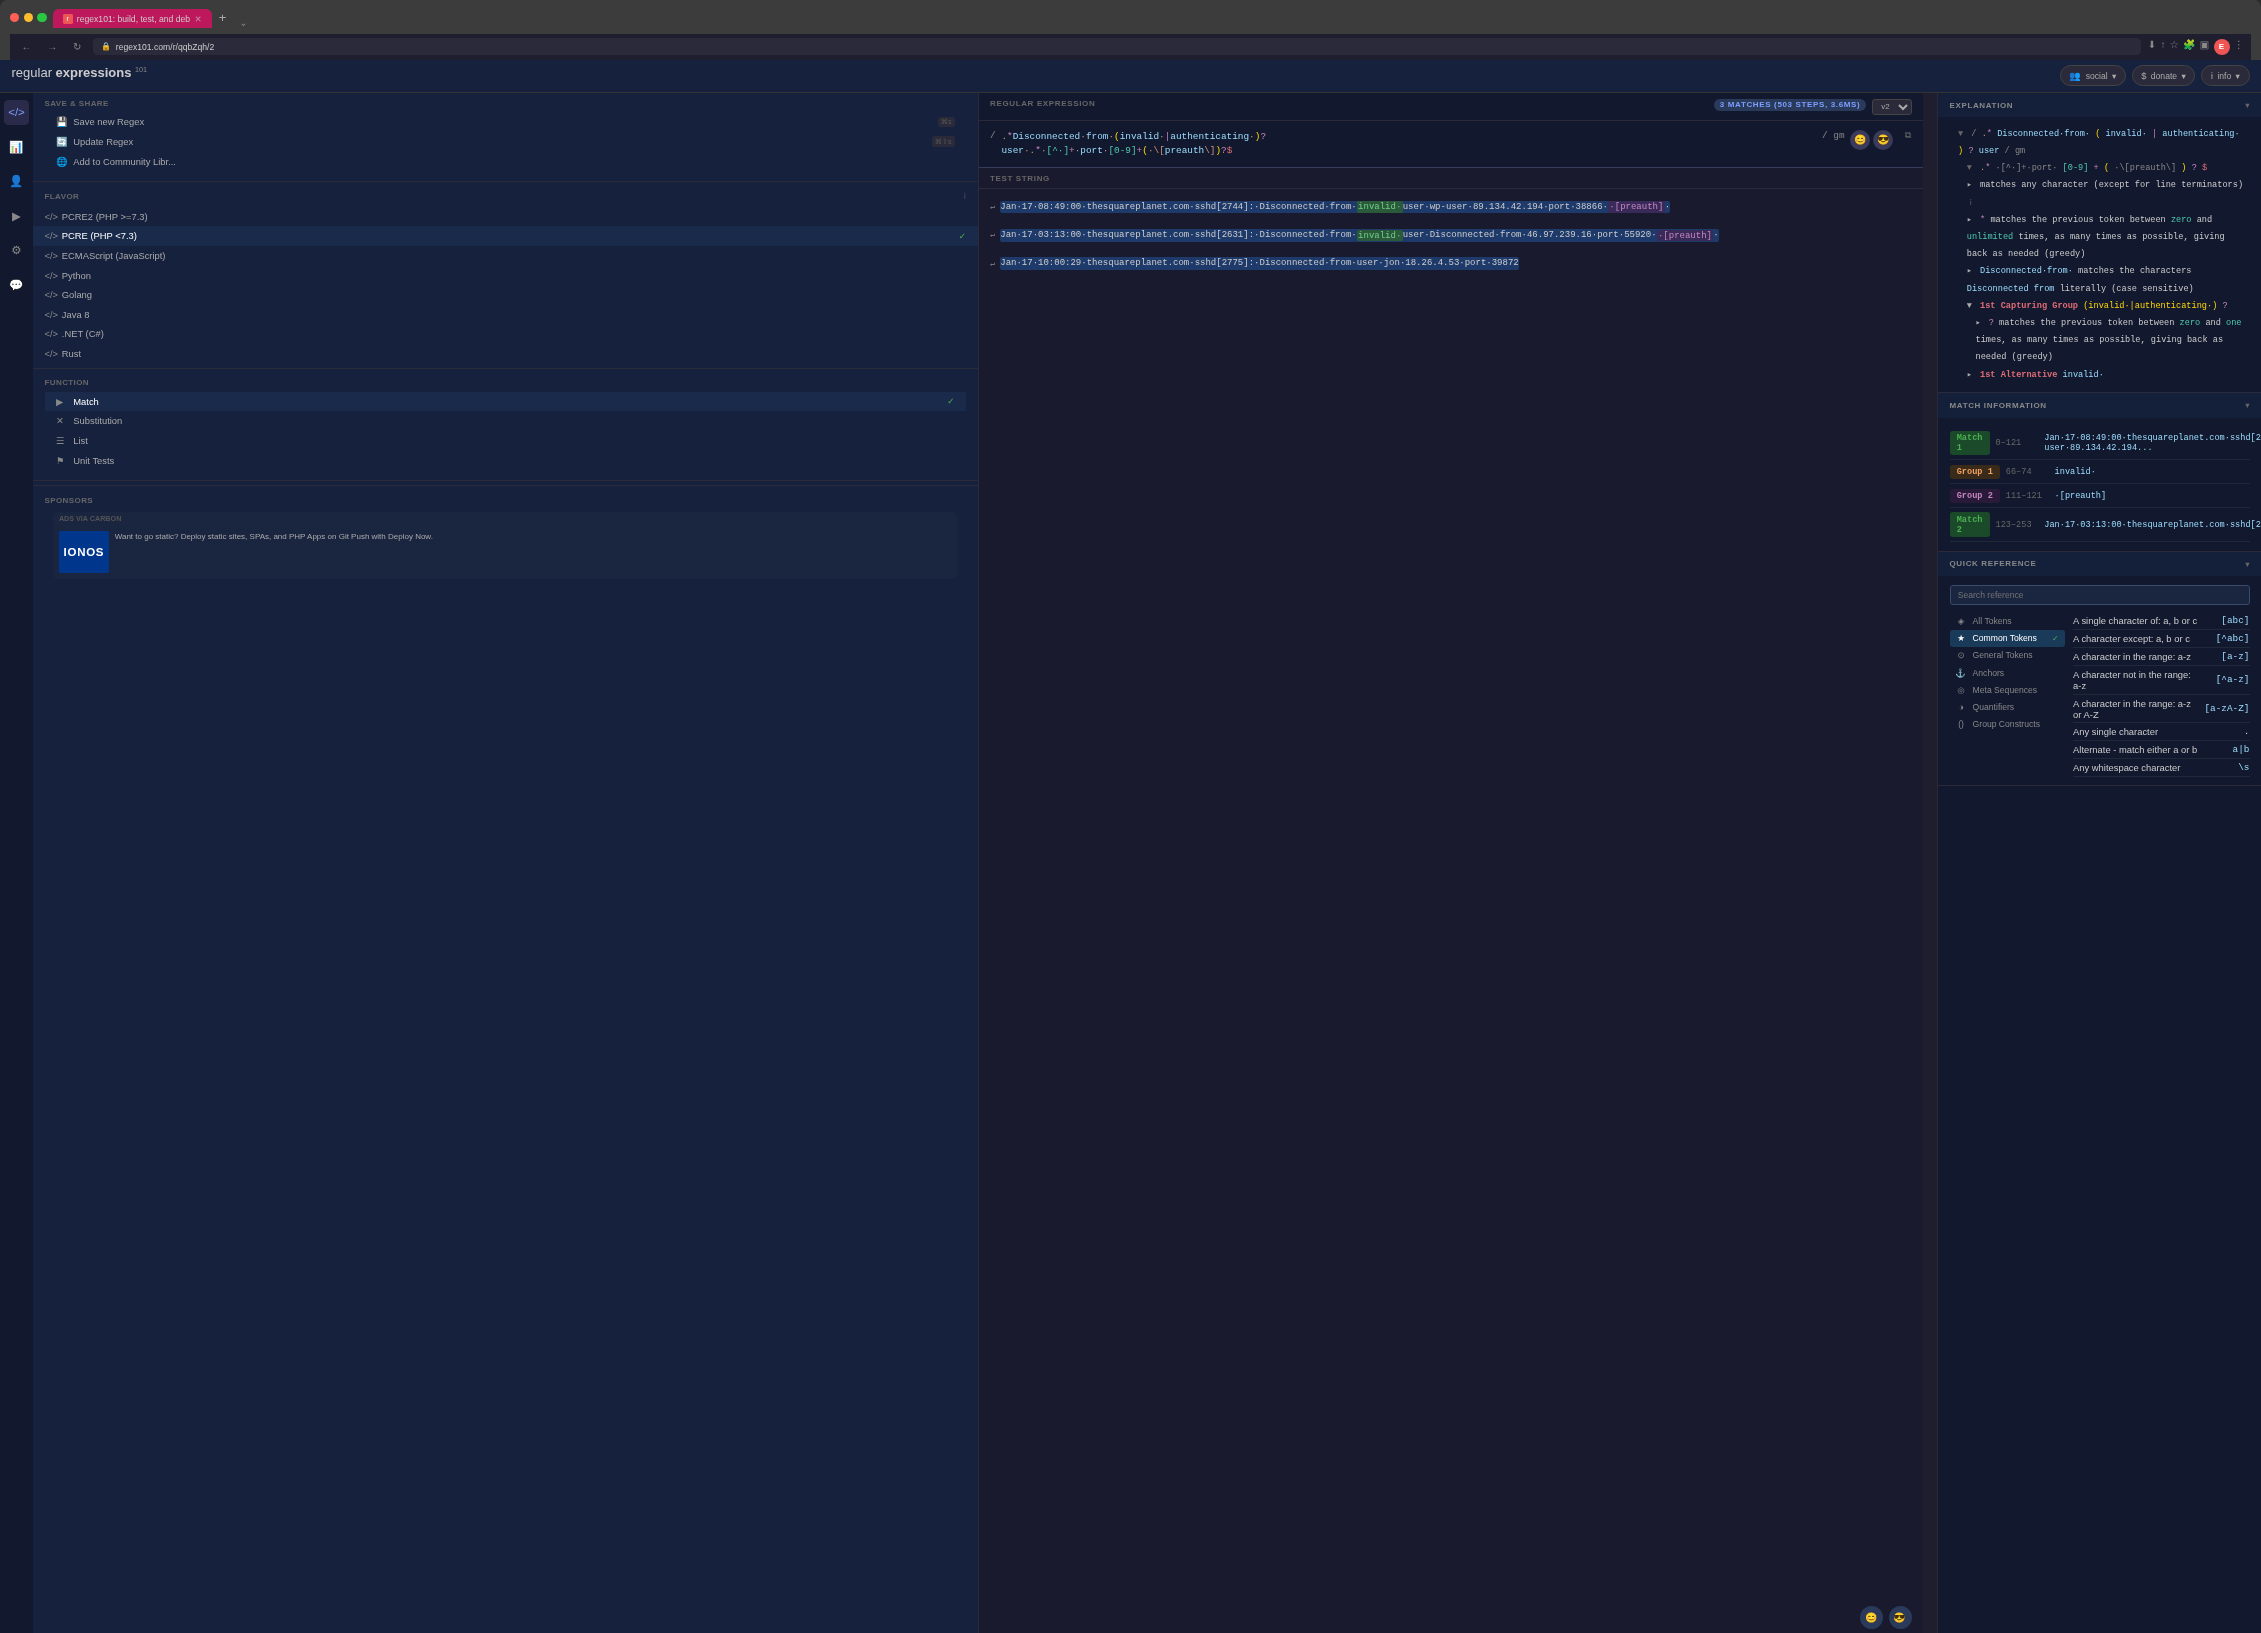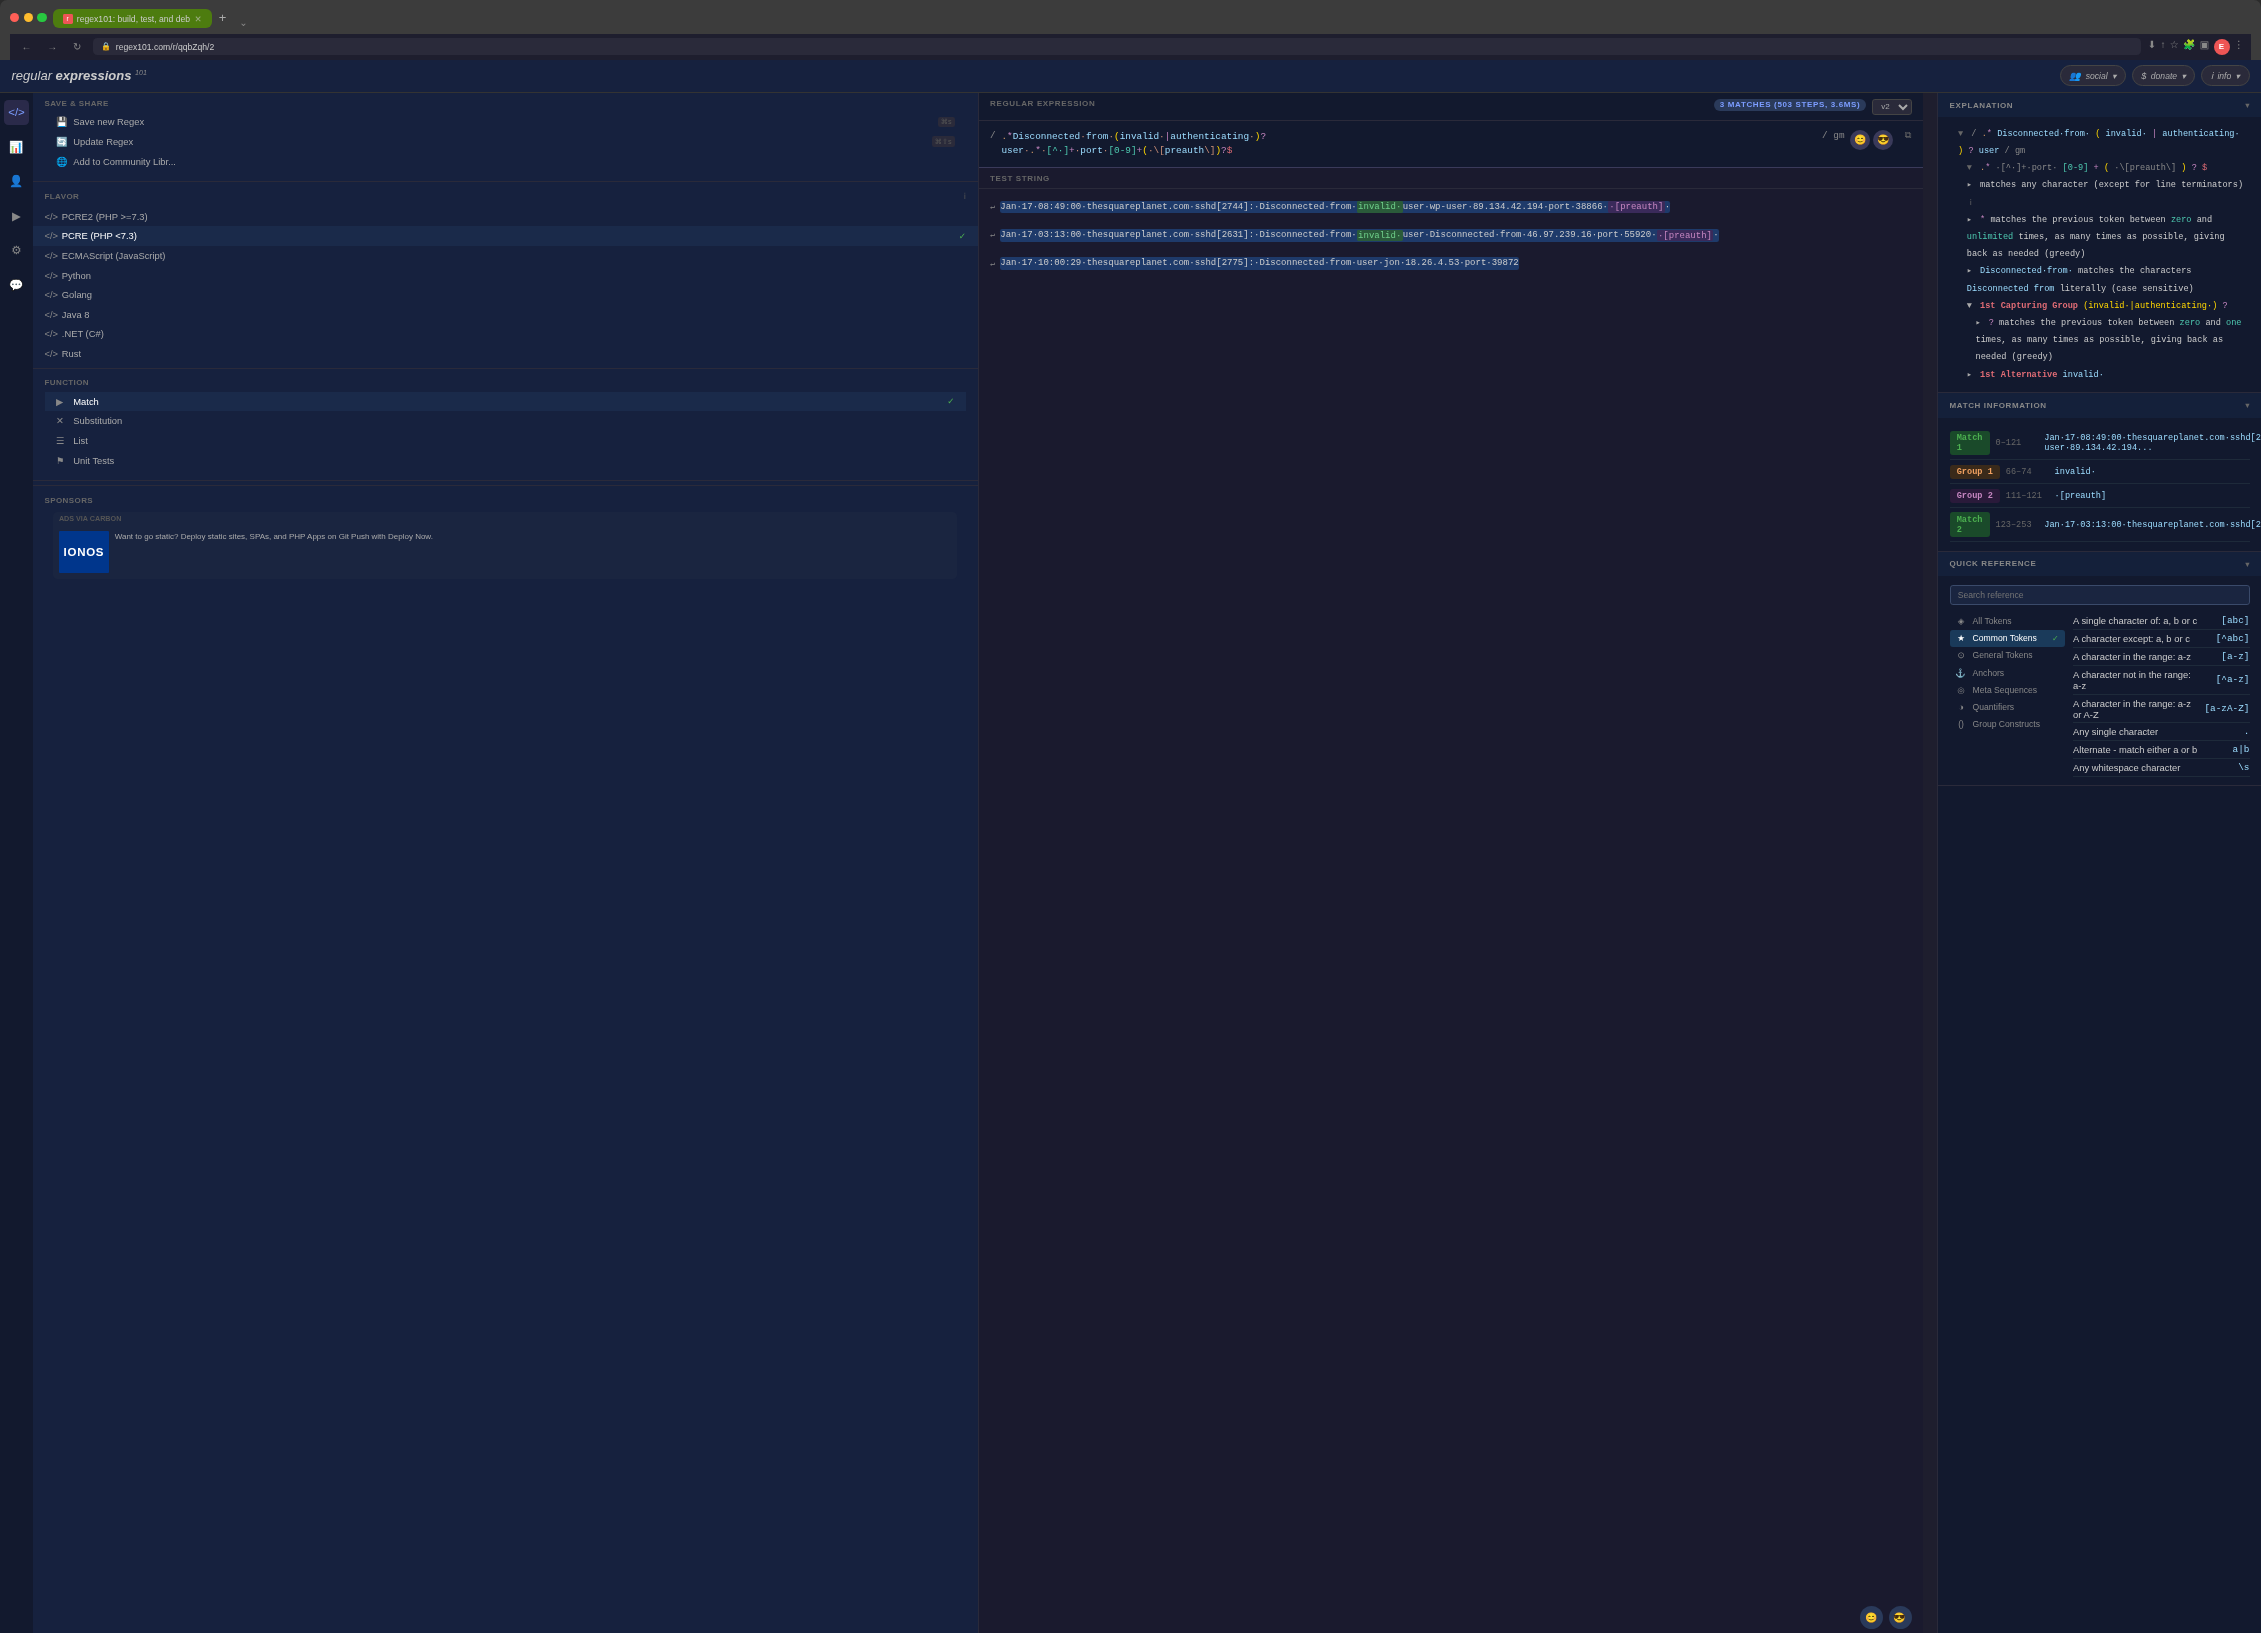--- a/index.html
+++ b/index.html
@@ -8,39 +8,39 @@
     
     .browser-chrome { background: #3c3c3c; padding: 7.2px 10px 0; border-radius: 7.2px 7.2px 0 0; }
     .browser-toolbar { display: flex; align-items: center; gap: 5.8px; margin-bottom: 5.8px; }
     .traffic-lights { display: flex; gap: 4.3px; }
     .tl { width: 9.4px; height: 9.4px; border-radius: 50%; }
     .tl-red { background: #ff5f57; }
     .tl-yellow { background: #febc2e; }
     .tl-green { background: #28c840; }
     .tab-bar { display: flex; align-items: flex-end; gap: 1.4px; }
     .tab { background: #2b2b2b; color: #ccc; padding: 4.3px 10px; border-radius: 5.8px 5.8px 0 0; font-size: 8.6px; display: flex; align-items: center; gap: 4.3px; min-width: 144px; }
-    .tab.active { background: #4d7c0f; border-radius: 6px; }
+    .tab.active { background: #be185d; }
     .tab-favicon { width: 10px; height: 10px; background: #e55; border-radius: 1.4px; display: inline-block; font-size: 6.5px; color: white; display: flex; align-items: center; justify-content: center; }
     .tab-close { margin-left: auto; opacity: 0.6; cursor: pointer; }
     .tab-new { background: none; border: none; color: #aaa; font-size: 13px; cursor: pointer; padding: 2.9px 5.8px; }
 
     
     .address-bar { background: #1e1e2e; display: flex; align-items: center; padding: 4.3px 7.2px; gap: 7.2px; }
     .nav-btn { background: none; border: none; color: #888; font-size: 10px; cursor: pointer; padding: 2.2px 4.3px; }
     .url-bar { flex: 1; background: #2a2a3a; border-radius: 4.3px; padding: 3.6px 8.6px; color: #ccc; font-size: 8.6px; display: flex; align-items: center; gap: 4.3px; }
     .url-lock { color: #888; font-size: 8px; }
     .address-actions { display: flex; gap: 4.3px; }
     .addr-icon { color: #888; font-size: 10px; cursor: pointer; }
     .user-avatar { width: 16px; height: 16px; border-radius: 50%; background: #e55; color: white; display: flex; align-items: center; justify-content: center; font-size: 8px; font-weight: bold; }
 
     
     .app { background: #1e1e2e; display: flex; flex-direction: column; min-height: calc(100vh - 58px); }
 
     
-    .app-header { background: #16213e; display: flex; align-items: center; padding: 5.8px 11.5px; border-bottom: 0.7px solid #333; gap: 20px; font-style: italic; }
+    .app-header { background: #16213e; display: flex; align-items: flex-start; padding: 5.8px 11.5px; border-bottom: 0.7px solid #333; gap: 20px; }
     .app-logo { font-size: 13px; color: #ccc; }
     .app-logo span { font-weight: 300; }
     .app-logo strong { font-weight: 600; }
     .app-logo-sub { font-size: 7.2px; color: #888; vertical-align: super; }
     .header-right { margin-left: auto; display: flex; gap: 5.8px; }
     .header-pill { background: #2a2a3a; border-radius: 14.4px; padding: 2.9px 8.6px; font-size: 8.6px; color: #aaa; display: flex; align-items: center; gap: 4.3px; cursor: pointer; border: 0.7px solid #444; }
     .header-pill-icon { font-size: 9.4px; }
 
     
     .main-layout { display: flex; flex: 1; }

